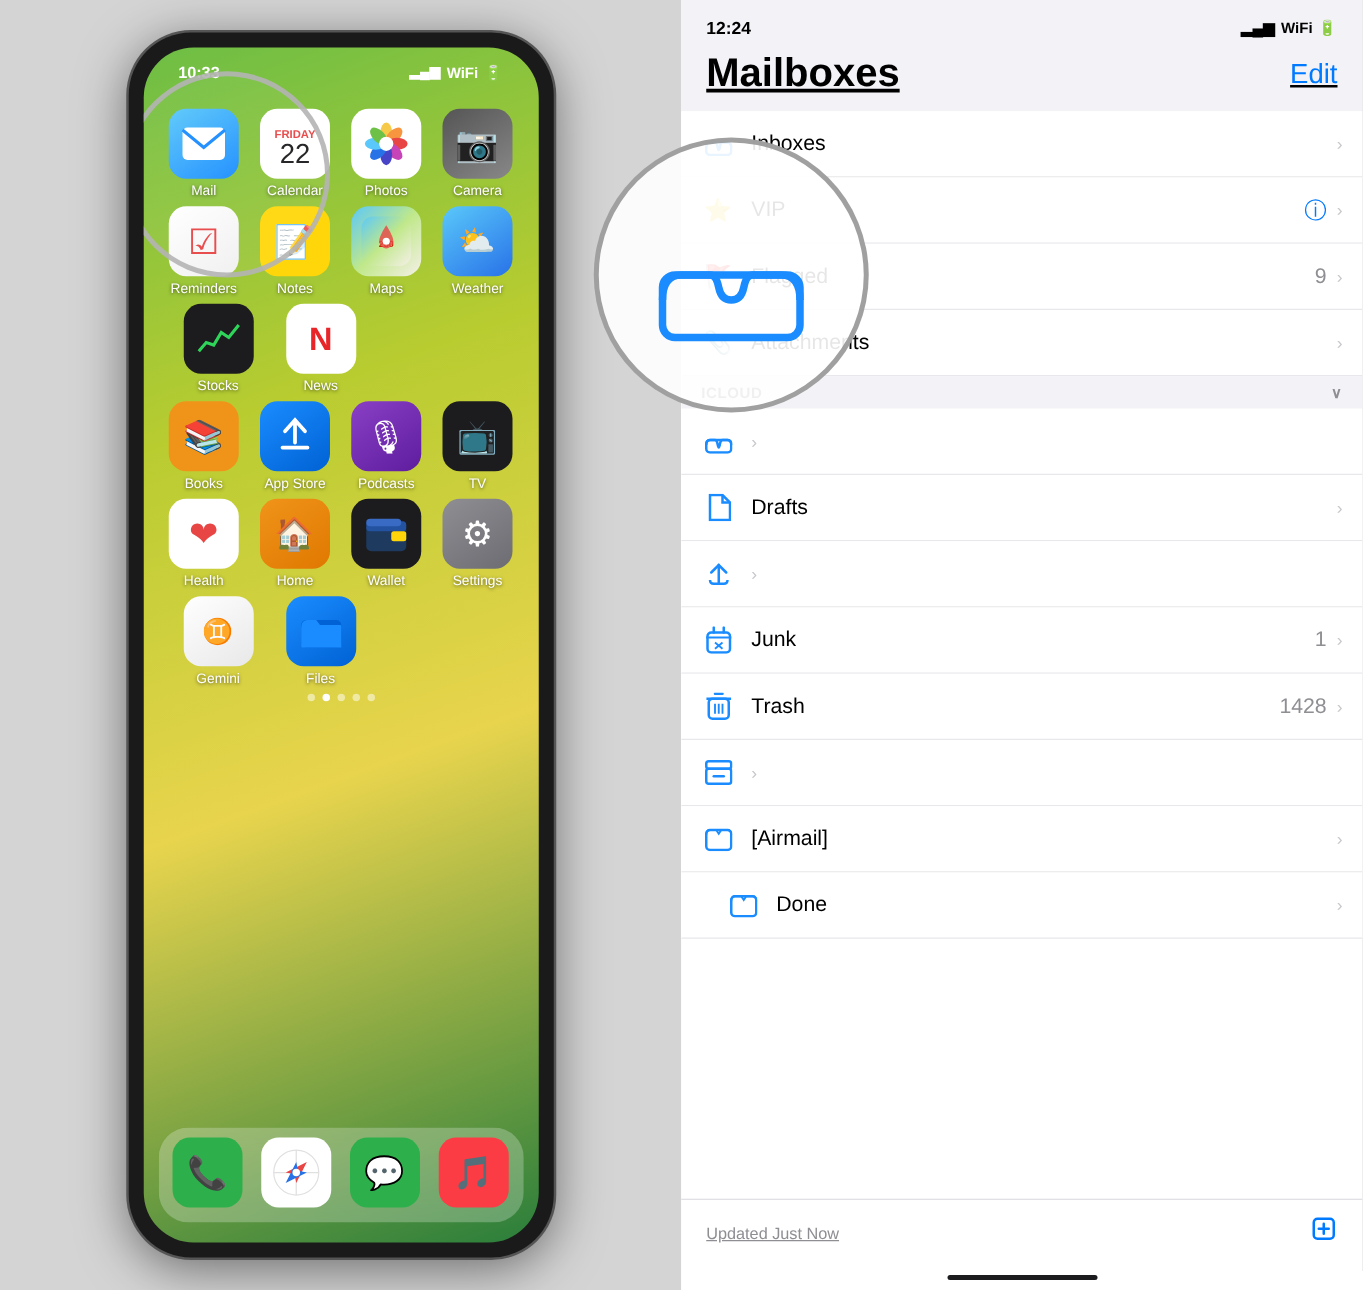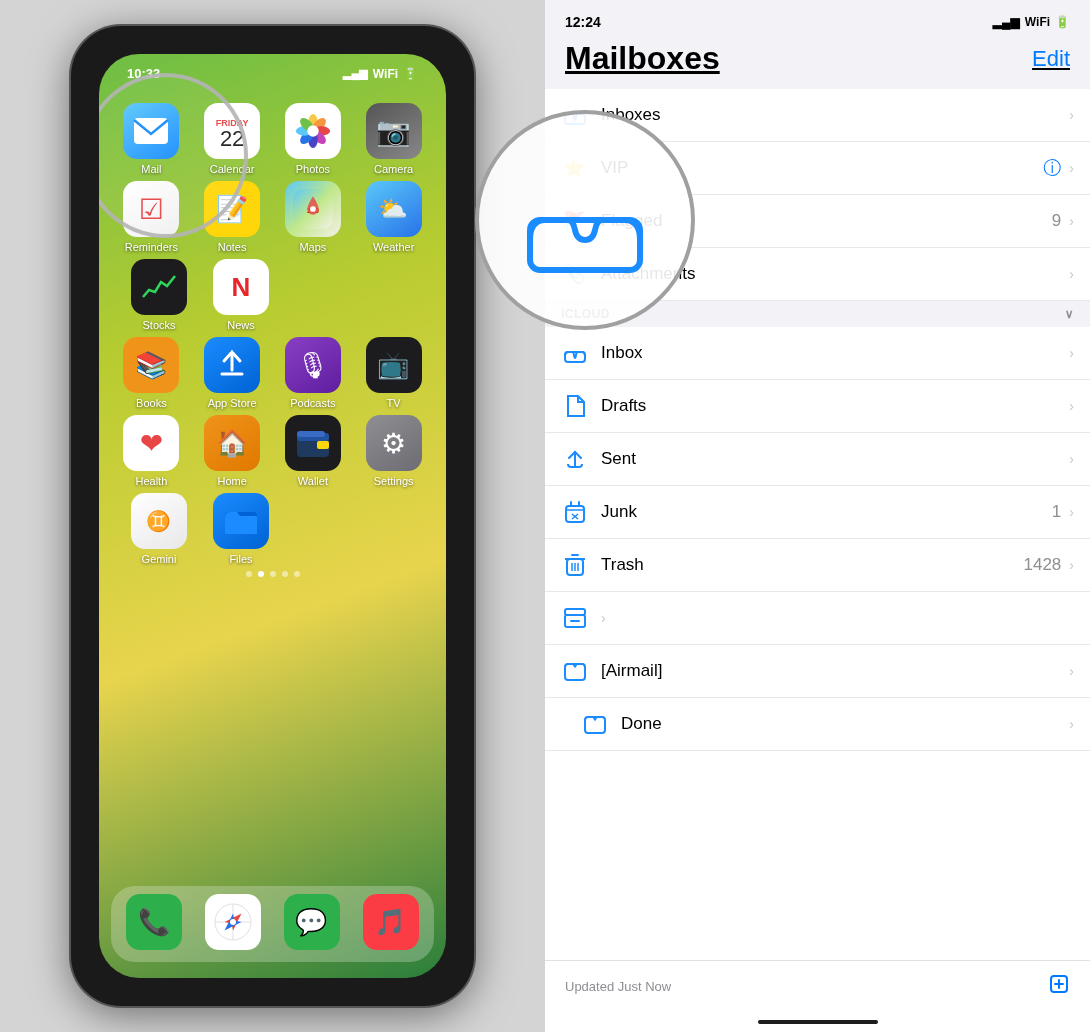--- a/index.html
+++ b/index.html
@@ -24,25 +24,25 @@
     .iphone-side {
       width: 545px;
       height: 1032px;
       display: flex;
       align-items: center;
       justify-content: center;
       background: #d4d4d4;
       padding: 16px;
     }
     .iphone {
-      width: 403px;
+      width: 340px;
       height: 980px;
       background: #1a1a1a;
       border-radius: 50px;
-      padding: 28px;
+      padding: 12px;
       box-shadow: 0 0 0 2px #555, 0 8px 40px rgba(0,0,0,0.5);
       position: relative;
     }
     .iphone-screen {
       width: 100%;
       height: 100%;
       border-radius: 40px;
       overflow: hidden;
       background: linear-gradient(160deg, #6dbe45 0%, #b8cc30 30%, #e8d44d 60%, #2a7e3b 100%);
       position: relative;
@@ -303,20 +303,21 @@
       background: white;
       border-top: 1px solid #e0e0e5;
       padding: 12px 20px;
       display: flex;
       justify-content: space-between;
       align-items: center;
     }
     .updated-text {
       font-size: 13px;
       color: #8e8e93;
+      text-decoration: underline;
     }
     .compose-icon {
       font-size: 20px;
       color: #007aff;
       cursor: pointer;
     }
     .home-indicator {
       height: 20px;
       display: flex;
       align-items: center;
@@ -650,21 +651,20 @@
 
       <div class="icloud-section">
 
         <div class="mail-row">
           <div class="mail-row-icon">
             <svg width="22" height="20" viewBox="0 0 22 20">
               <rect x="1" y="9" width="20" height="10" rx="3" fill="none" stroke="#1a8cff" stroke-width="2"></rect>
               <path d="M1 13 Q1 9 4 9 L8 9 Q9.5 9 10 12 Q10.5 15 11 15 Q11.5 15 12 12 Q12.5 9 14 9 L18 9 Q21 9 21 13" fill="none" stroke="#1a8cff" stroke-width="2"></path>
             </svg>
           </div>
-          <span class="mail-row-label">Inbox</span>
           <span class="mail-row-chevron">›</span>
         </div>
 
         <div class="mail-row">
           <div class="mail-row-icon">
             <svg width="20" height="22" viewBox="0 0 20 22">
               <path d="M3 1 L13 1 L19 7 L19 21 L3 21 Z" fill="none" stroke="#1a8cff" stroke-width="2"></path>
               <path d="M13 1 L13 7 L19 7" fill="none" stroke="#1a8cff" stroke-width="2"></path>
             </svg>
           </div>
@@ -673,21 +673,20 @@
         </div>
 
         <div class="mail-row">
           <div class="mail-row-icon">
             <svg width="22" height="22" viewBox="0 0 22 22">
               <line x1="11" y1="18" x2="11" y2="4" stroke="#1a8cff" stroke-width="2" stroke-linecap="round"></line>
               <polyline points="5,10 11,4 17,10" fill="none" stroke="#1a8cff" stroke-width="2" stroke-linecap="round"></polyline>
               <path d="M4 16 Q4 19 7 19 L15 19 Q18 19 18 16" fill="none" stroke="#1a8cff" stroke-width="2"></path>
             </svg>
           </div>
-          <span class="mail-row-label">Sent</span>
           <span class="mail-row-chevron">›</span>
         </div>
 
         <div class="mail-row">
           <div class="mail-row-icon">
             <svg width="22" height="22" viewBox="0 0 22 22">
               <rect x="2" y="5" width="18" height="16" rx="3" fill="none" stroke="#1a8cff" stroke-width="2"></rect>
               <line x1="1" y1="9" x2="21" y2="9" stroke="#1a8cff" stroke-width="1.5"></line>
               <line x1="7" y1="1" x2="7" y2="5" stroke="#1a8cff" stroke-width="2" stroke-linecap="round"></line>
               <line x1="15" y1="1" x2="15" y2="5" stroke="#1a8cff" stroke-width="2" stroke-linecap="round"></line>

